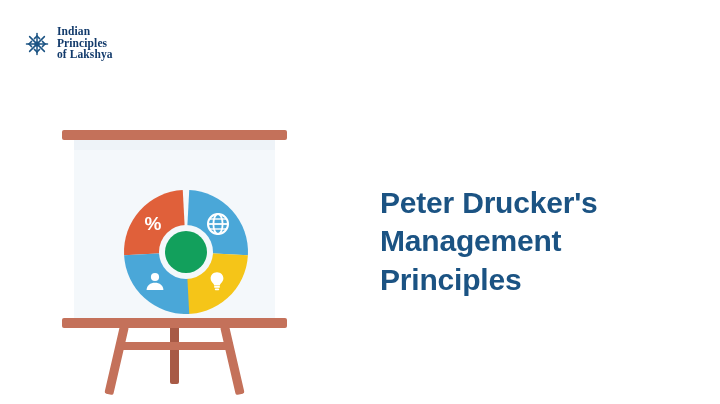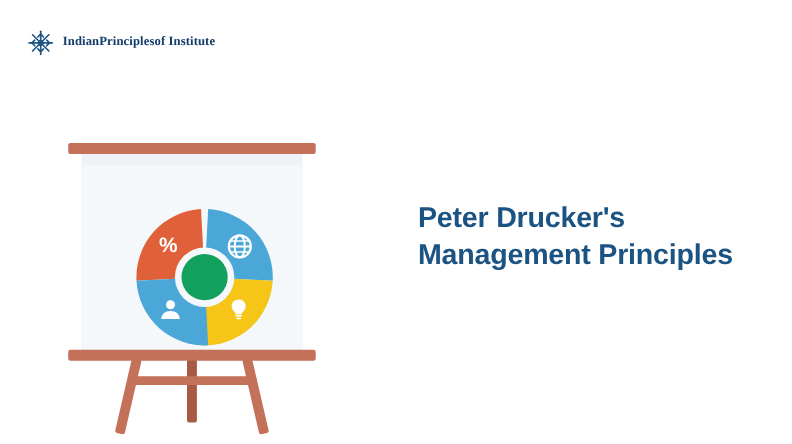--- a/index.html
+++ b/index.html
@@ -25,21 +25,21 @@
     gap: 7px;
   }
   .logo-mark {
     width: 26px;
     height: 26px;
     flex: 0 0 26px;
     position: relative;
   }
   .logo-text-block {
     display: flex;
-    flex-direction: row;
+    flex-direction: column;
     line-height: 1.02;
   }
   .logo-line {
     font-family: "Liberation Serif", serif;
     font-weight: bold;
     font-size: 11.5px;
     color: #123a6b;
     letter-spacing: 0.1px;
     white-space: nowrap;
   }
@@ -68,21 +68,21 @@
   }
 
   
   .title {
     position: absolute;
     left: 380px;
     top: 164px;
     width: 310px;
     font-family: "Liberation Sans", sans-serif;
     font-weight: bold;
-    font-size: 26px;
+    font-size: 30px;
     line-height: 1.28;
     color: #1b5383;
     letter-spacing: -0.2px;
   }
 
   
   .easel {
     position: absolute;
     left: 62px;
     top: 130px;
@@ -210,21 +210,21 @@
         <line x1="21" y1="13" x2="18.4" y2="10.4"></line>
         <line x1="21" y1="13" x2="18.4" y2="15.6"></line>
       </g>
       <circle cx="13" cy="13" r="2.6" fill="#1b5383"></circle>
     </svg>
   </div>
 
   <div class="logo-text-block">
     <span class="logo-line">Indian</span>
     <span class="logo-line">Principles</span>
-    <span class="logo-line">of Institute</span>
+    <span class="logo-line">of Lakshya</span>
   </div>
 
 </div>
 
 <div class="easel">
   <div class="leg leg-left"></div>
   <div class="leg leg-right"></div>
   <div class="leg leg-mid"></div>
   <div class="cross-bar"></div>
 

